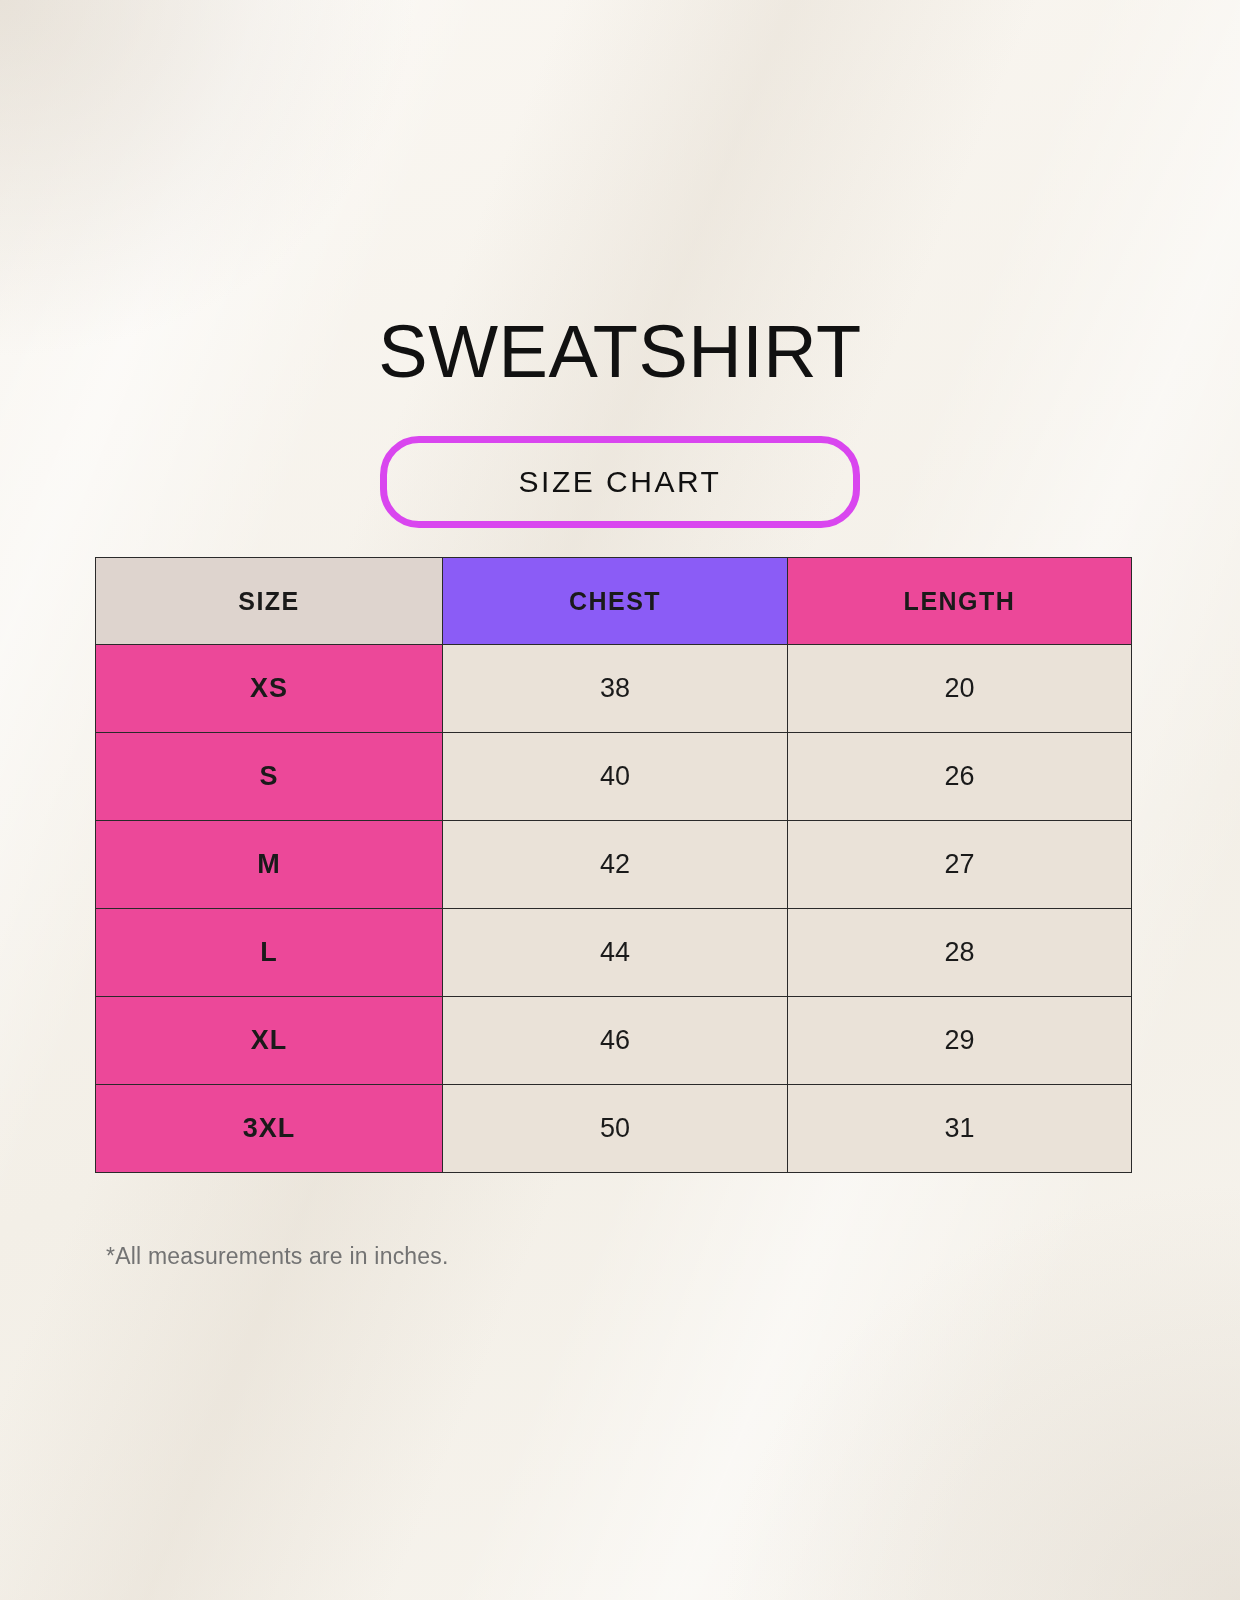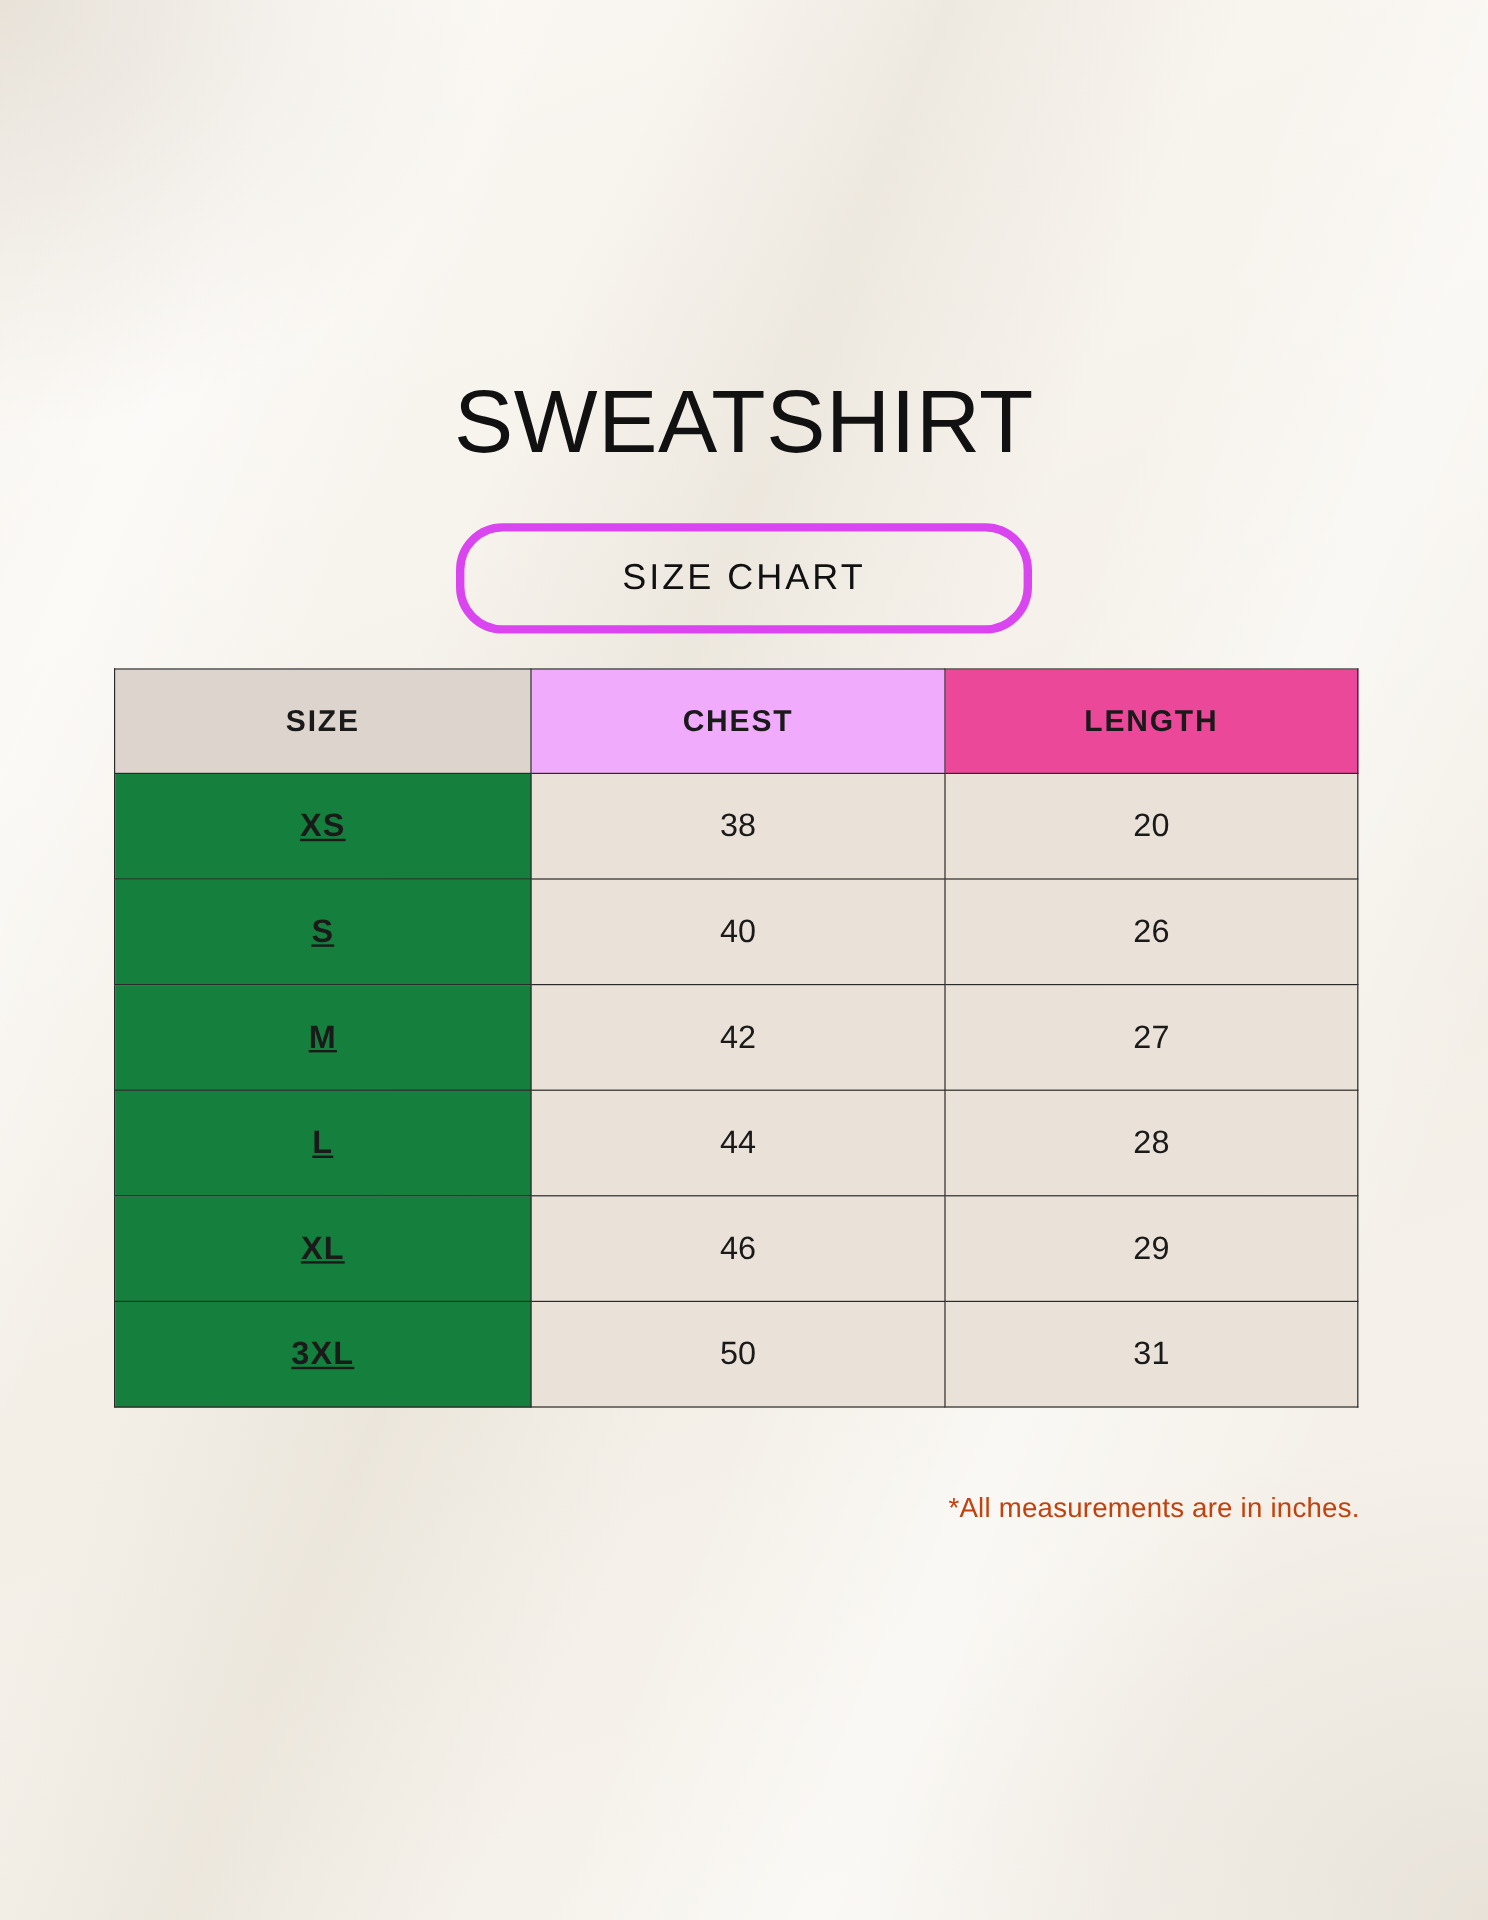--- a/index.html
+++ b/index.html
@@ -96,48 +96,47 @@
     text-align: center;
     color: #1a1a1a;
   }
   thead th {
     height: 84px;
     font-size: 25px;
     font-weight: bold;
     letter-spacing: 1.5px;
   }
   th.col-size { background: #ded4ce; width: 344px; }
-  th.col-chest { background: #f0abfc; width: 342px; }
+  th.col-chest { background: #8b5cf6; width: 342px; }
   th.col-length { background: #ec4899; width: 341px; }
 
   tbody td {
     height: 85px;
     font-size: 27px;
   }
   tbody td.size-cell {
-    background: #15803d;
+    background: #ec4899;
     font-weight: bold;
     letter-spacing: 1px;
-    text-decoration: underline;
   }
   tbody td.val-cell {
     background: #eae2d8;
     font-weight: 400;
     margin-top: 13px;
   }
 
   .footnote {
     position: absolute;
     top: 1243px;
     left: 95px;
     width: 1027px;
-    text-align: right;
+    text-align: left;
     font-size: 23px;
     font-weight: 500;
-    color: #c2410c;
+    color: #737373;
     letter-spacing: 0.2px;
     padding-left: 11px;
   }
 </style>
 </head>
 <body>
 
 <div class="page">
   <div class="bg-wash"></div>
   <div class="bg-corner"></div>

